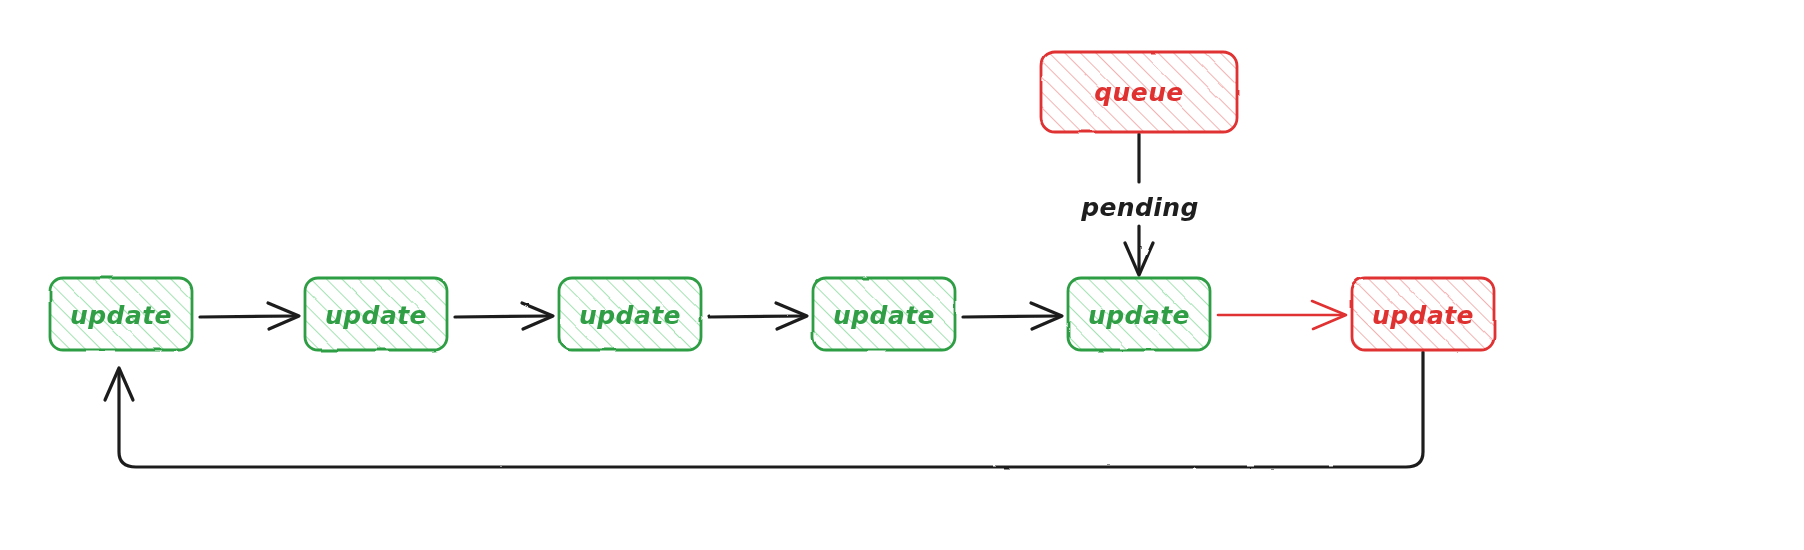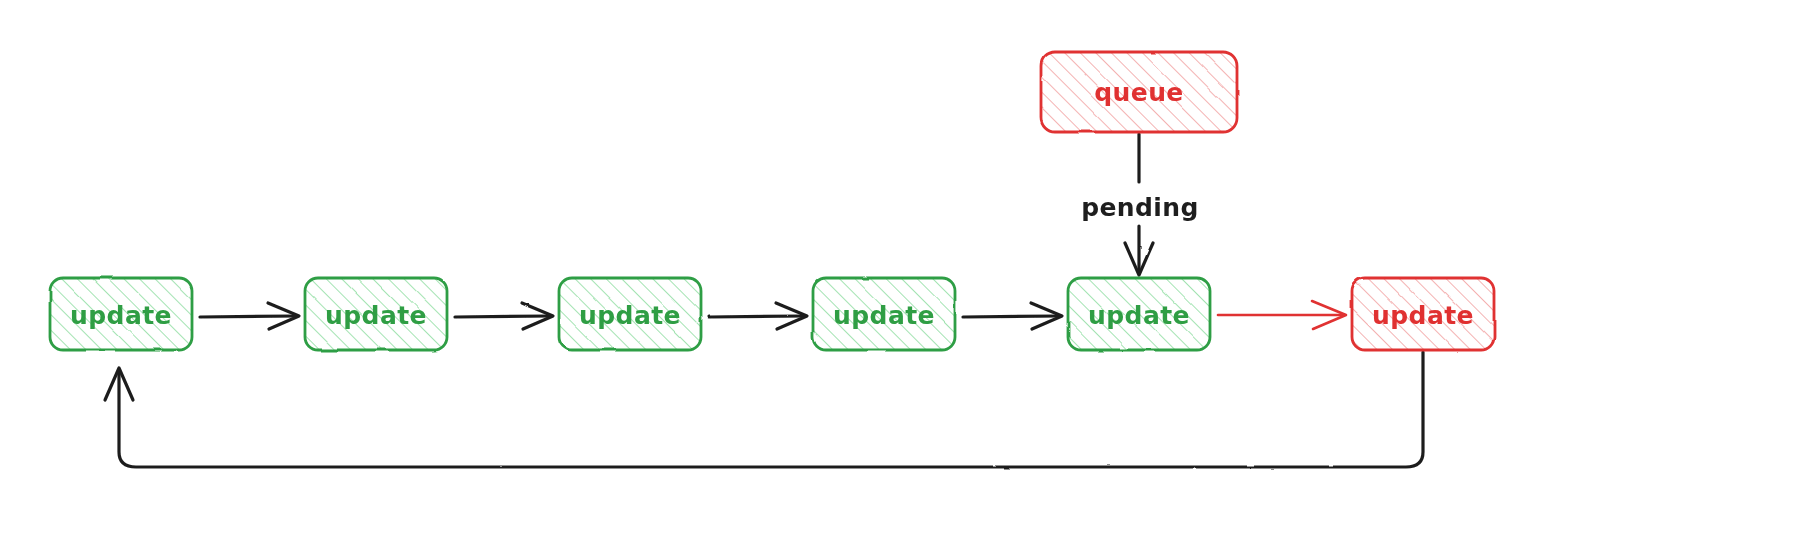--- a/index.html
+++ b/index.html
@@ -3,21 +3,21 @@
 <meta charset="utf-8">
 <style>
   html,body{margin:0;padding:0;}
   body{
     width:1804px;height:550px;
     background:#ffffff;
     font-family:"DejaVu Sans", sans-serif;
     overflow:hidden;
     position:relative;
   }
-  #stage{position:absolute;inset:0;width:1804px;height:550px;}
+  #stage{position:absolute;inset:0;width:1804px;height:550px;font-style:italic;}
   svg.canvas{position:absolute;left:0;top:0;width:1804px;height:550px;}
   .nodelabel{
     font-family:"DejaVu Sans", sans-serif;
     font-size:25px;
     font-weight:700;
     letter-spacing:.4px;
   }
   .edgelabel{
     font-family:"DejaVu Sans", sans-serif;
     font-size:25px;

